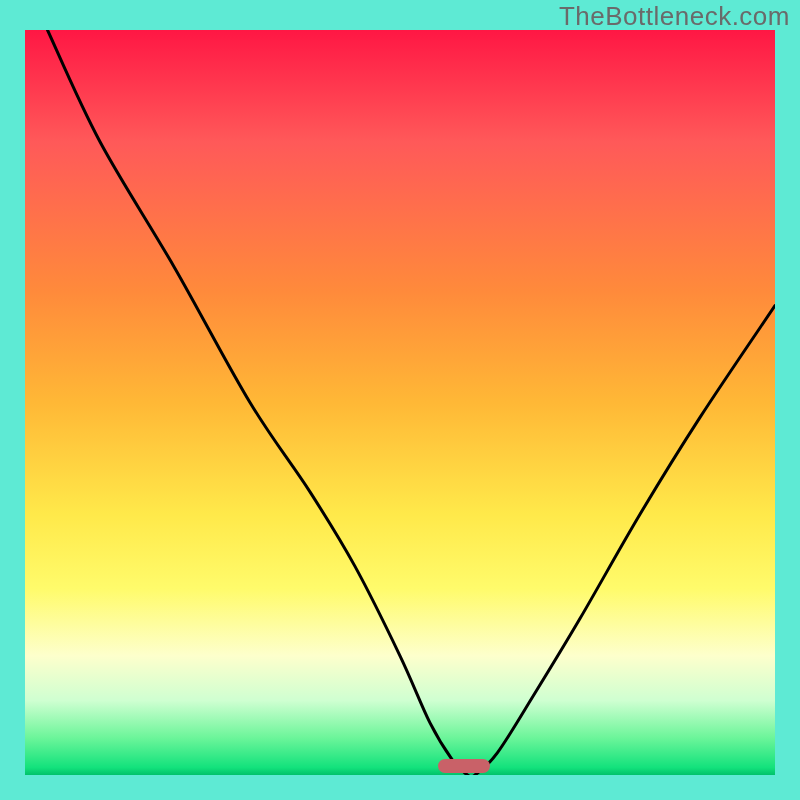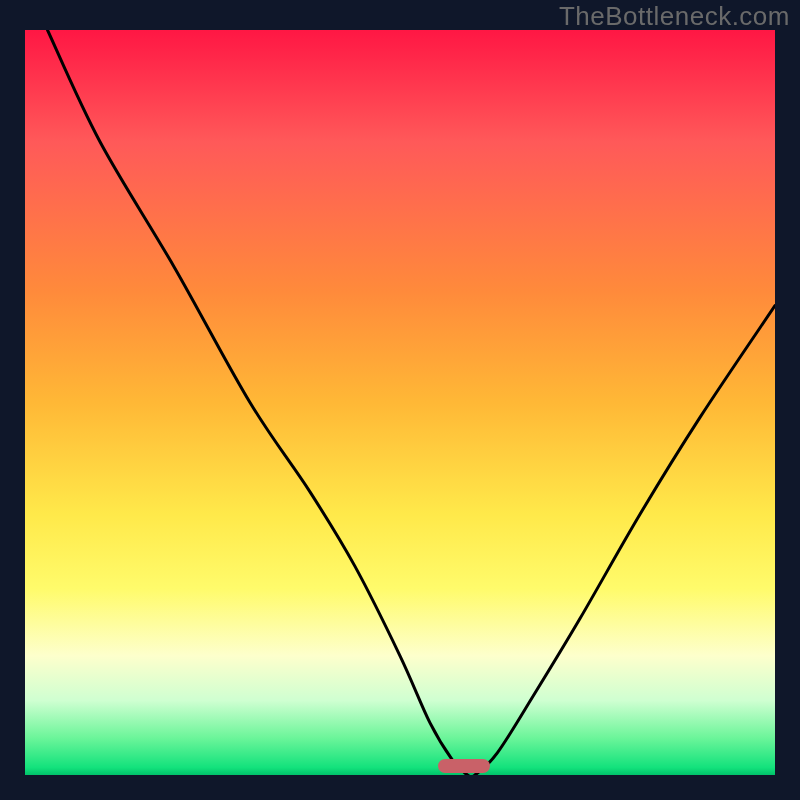--- a/index.html
+++ b/index.html
@@ -8,21 +8,21 @@
     width: 800px;
     height: 800px;
     background: #000;
     overflow: hidden;
     font-family: Arial, Helvetica, sans-serif;
   }
   .frame {
     position: relative;
     width: 800px;
     height: 800px;
-    background: #0f172a;
+    background: #5eead4;
   }
   .watermark {
     position: absolute;
     top: 1px;
     right: 10px;
     color: #6a6a6a;
     font-size: 26px;
     font-weight: 500;
     letter-spacing: 0.5px;
     z-index: 5;

